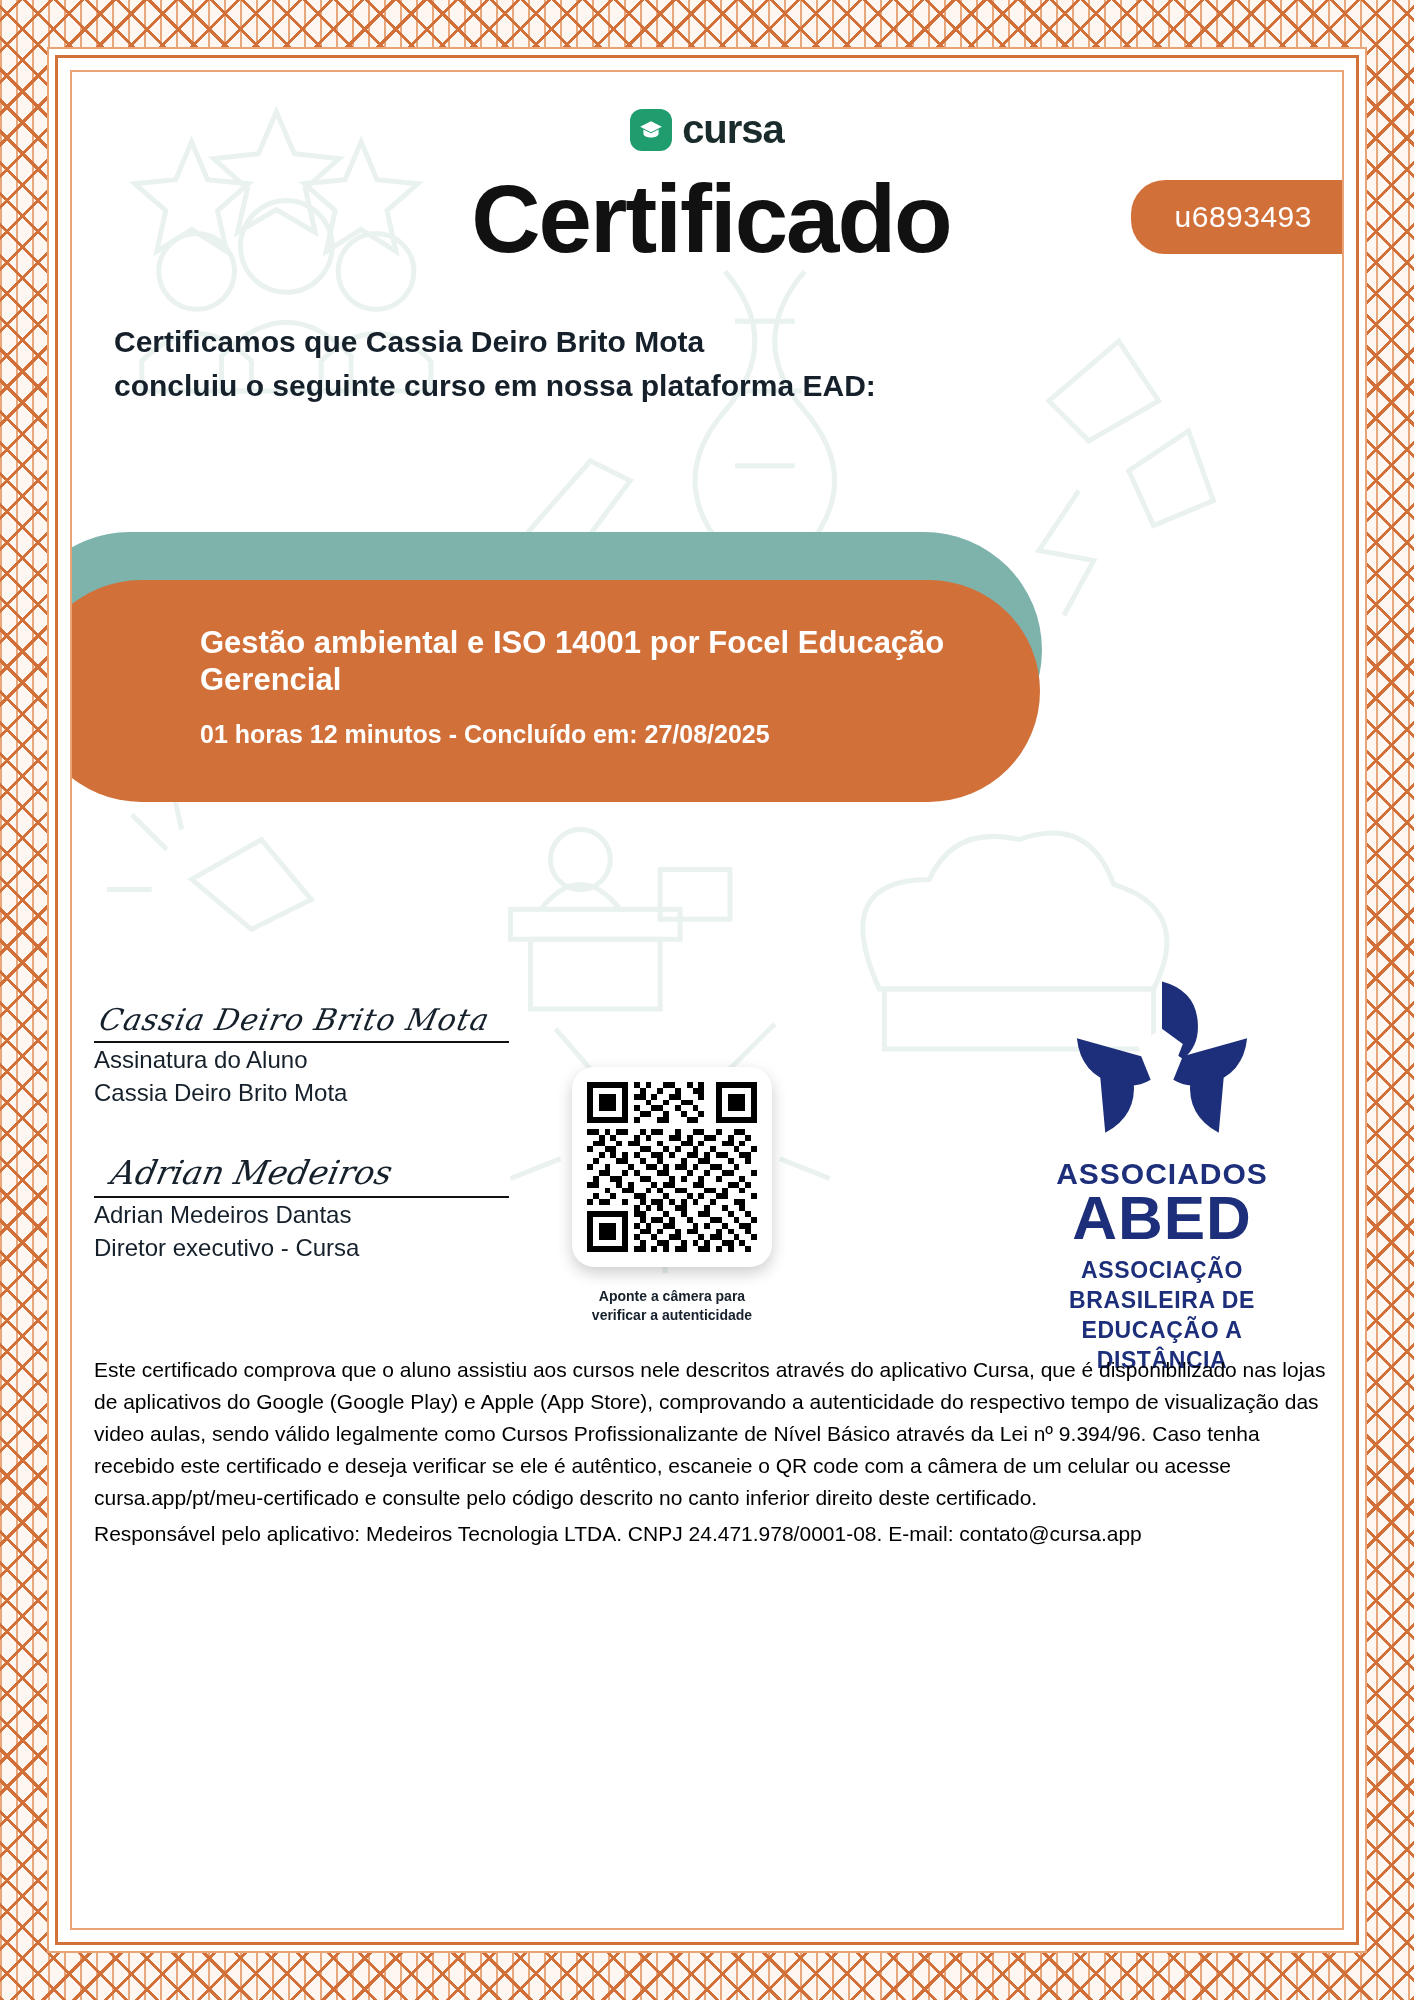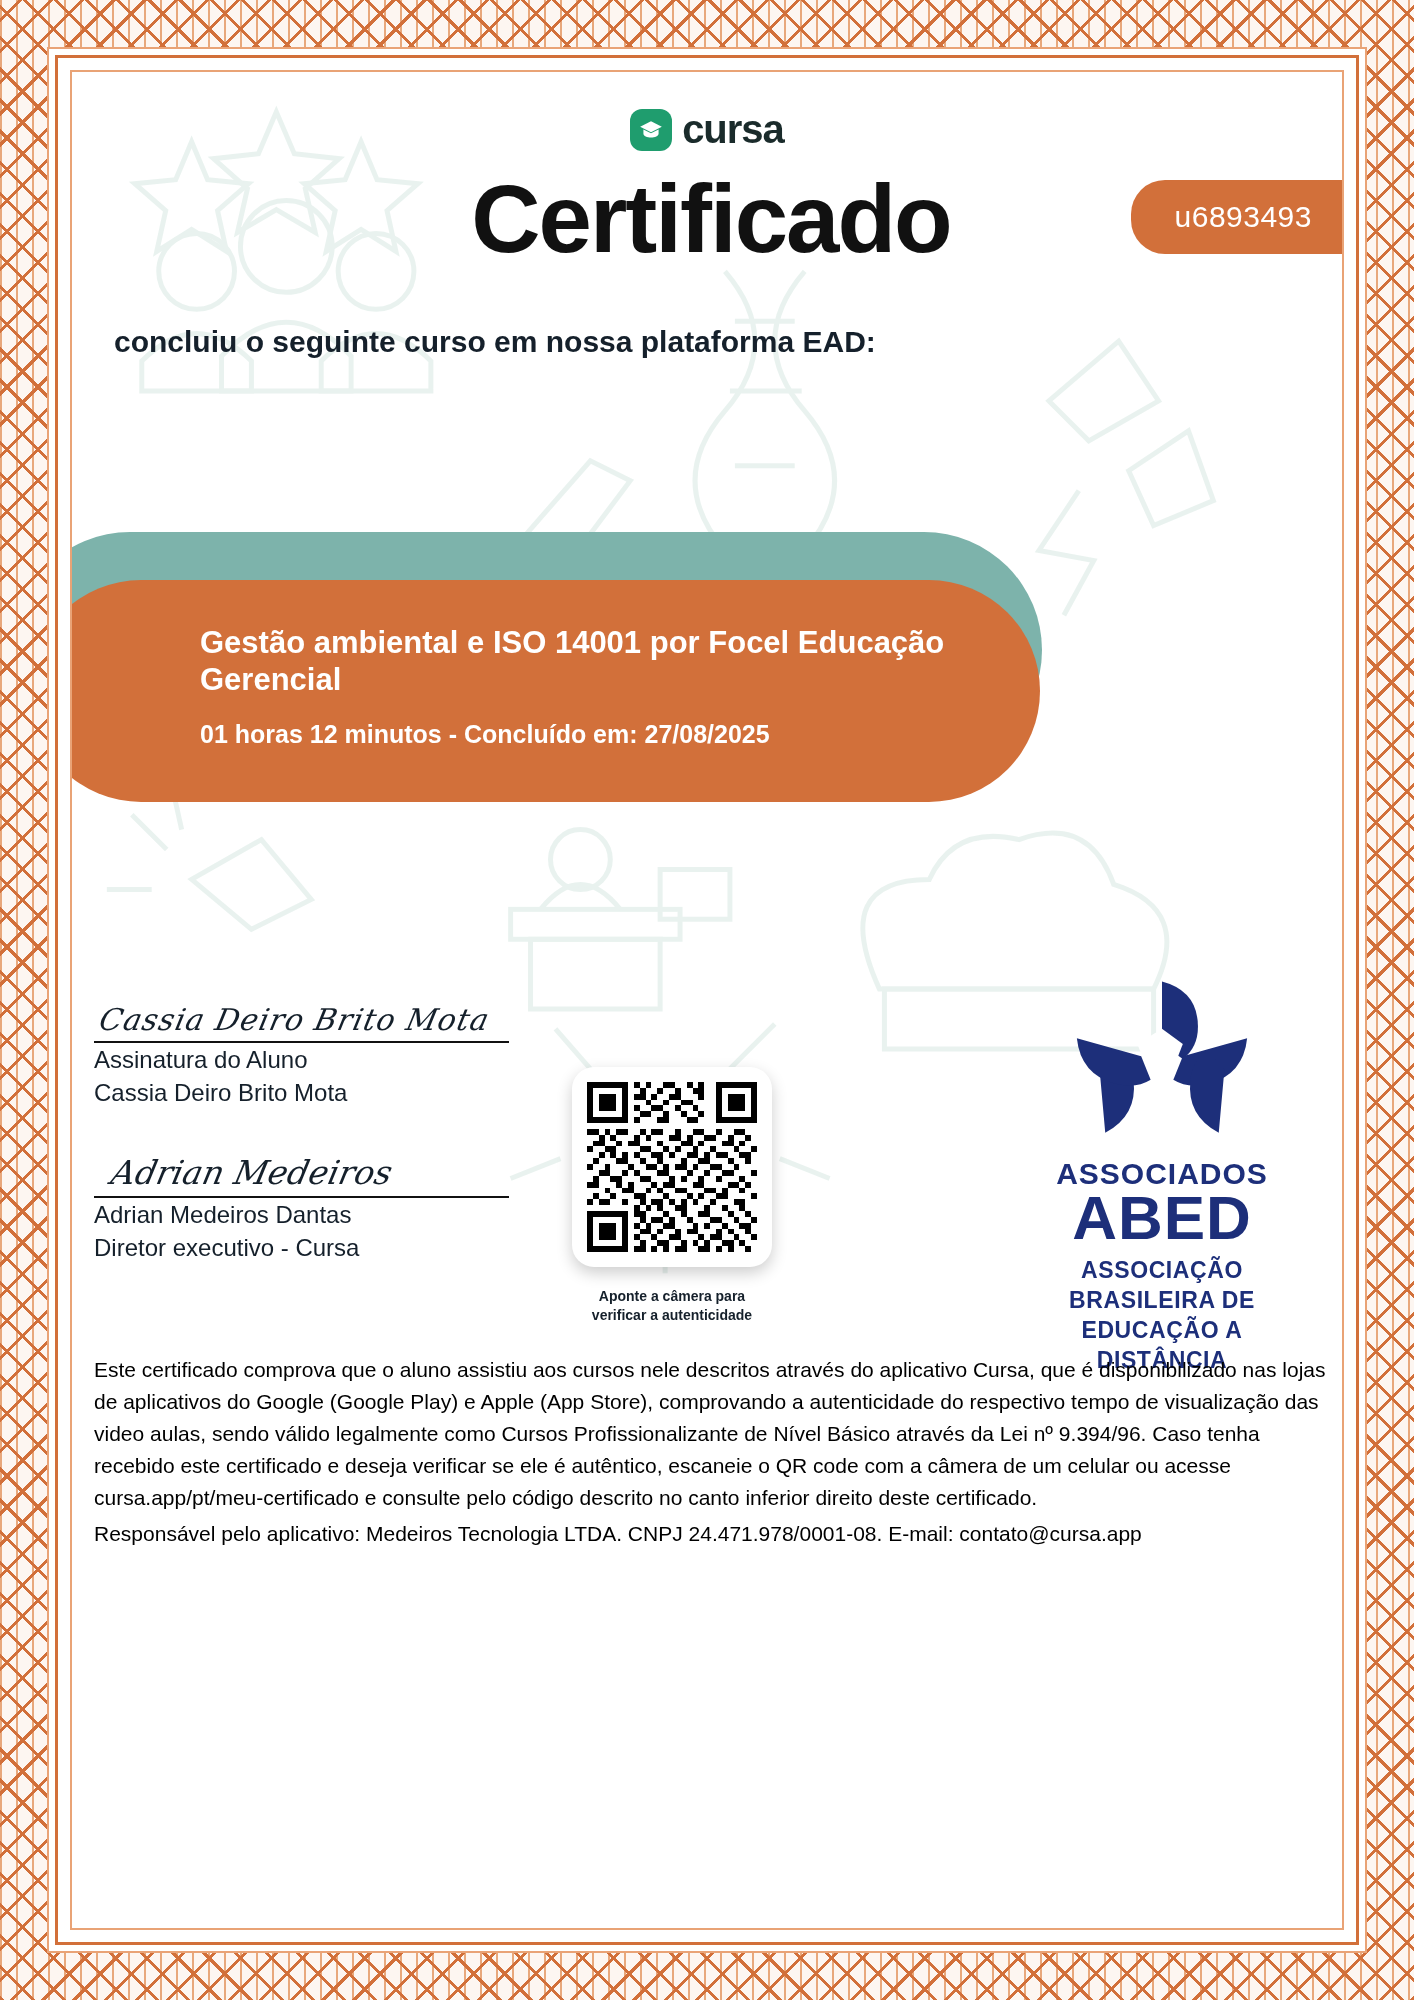--- a/index.html
+++ b/index.html
@@ -336,20 +336,21 @@
         </svg>
       </span>
       <span class="logo-text">cursa</span>
     </div>
 
     <div class="cert-title">Certificado</div>
 
     <div class="code-pill">u6893493</div>
 
     <div class="intro">
+      <div>Certificamos que Cassia Deiro Brito Mota</div>
       <div>concluiu o seguinte curso em nossa plataforma EAD:</div>
     </div>
 
     <div class="banner-wrap">
       <div class="banner-teal"></div>
       <div class="banner-orange">
         <div class="course-name">Gestão ambiental e ISO 14001 por Focel Educação Gerencial</div>
         <div class="course-meta">01 horas 12 minutos - Concluído em: 27/08/2025</div>
       </div>
     </div>

